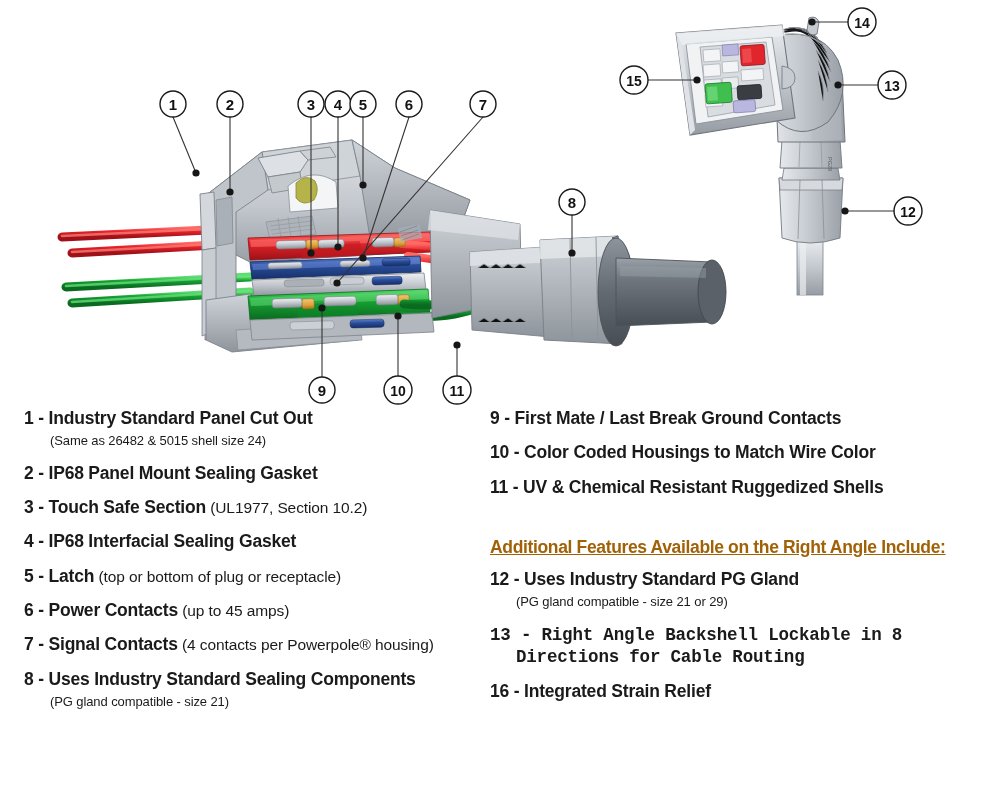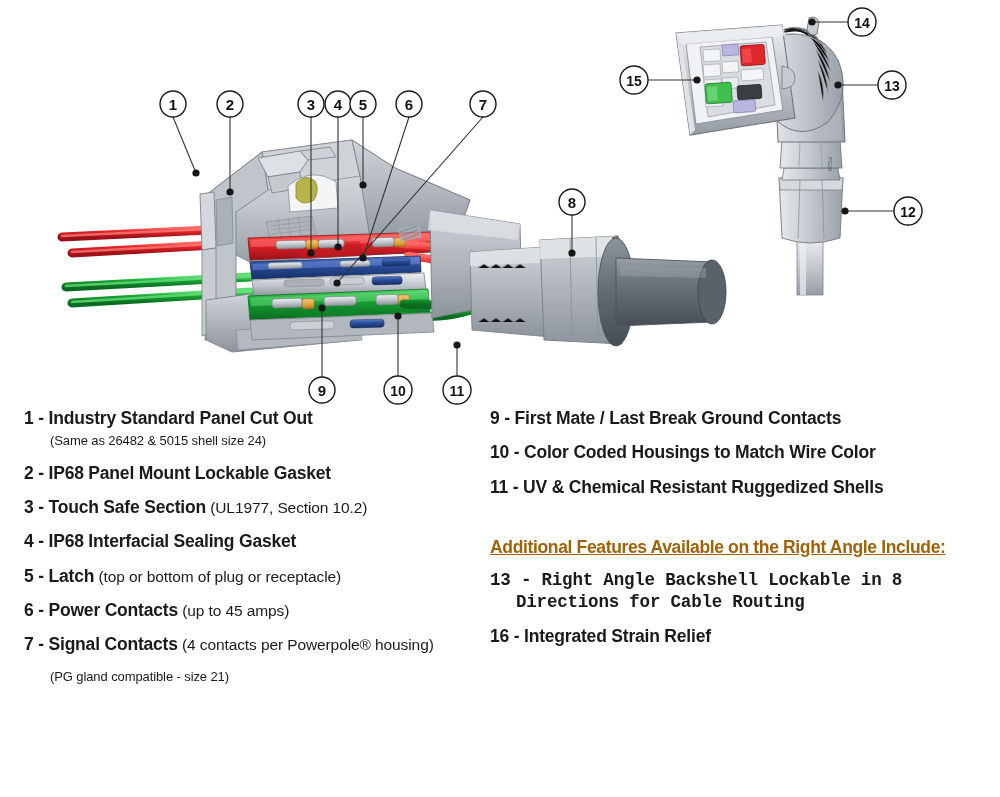--- a/index.html
+++ b/index.html
@@ -420,58 +420,63 @@
 
 <div id="legend">
 
   <div class="col col-left">
     <div id="left-list">
         <div class="entry">
           <span class="line hang"><span class="num">1 - </span><span>Industry Standard Panel Cut Out</span></span>
           <span class="sub">(Same as 26482 &amp; 5015 shell size 24)</span>
         </div>
         <div class="entry">
-          <span class="line hang"><span class="num">2 - </span><span>IP68 Panel Mount Lockable Gasket</span></span>
+          <span class="line hang"><span class="num">2 - </span><span>IP68 Panel Mount Sealing Gasket</span></span>
         </div>
         <div class="entry">
           <span class="line hang"><span class="num">3 - </span><span>Touch Safe Section</span><span class="note"> (UL1977, Section 10.2)</span></span>
         </div>
         <div class="entry">
           <span class="line hang"><span class="num">4 - </span><span>IP68 Interfacial Sealing Gasket</span></span>
         </div>
         <div class="entry">
           <span class="line hang"><span class="num">5 - </span><span>Latch</span><span class="note"> (top or bottom of plug or receptacle)</span></span>
         </div>
         <div class="entry">
           <span class="line hang"><span class="num">6 - </span><span>Power Contacts</span><span class="note"> (up to 45 amps)</span></span>
         </div>
         <div class="entry">
           <span class="line hang"><span class="num">7 - </span><span>Signal Contacts</span><span class="note"> (4 contacts per Powerpole® housing)</span></span>
         </div>
         <div class="entry">
+          <span class="line hang"><span class="num">8 - </span><span>Uses Industry Standard Sealing Components</span></span>
           <span class="sub">(PG gland compatible - size 21)</span>
         </div>
       </div>
   </div>
 
   <div class="col col-right">
     <div id="right-top-list">
         <div class="entry">
           <span class="line hang"><span class="num">9 - </span><span>First Mate / Last Break Ground Contacts</span></span>
         </div>
         <div class="entry">
           <span class="line hang"><span class="num">10 - </span><span>Color Coded Housings to Match Wire Color</span></span>
         </div>
         <div class="entry">
           <span class="line hang"><span class="num">11 - </span><span>UV &amp; Chemical Resistant Ruggedized Shells</span></span>
         </div>
       </div>
     <div class="spacer-gap"></div>
     <div class="section-head">Additional Features Available on the Right Angle Include:</div>
     <div id="right-bottom-list">
+        <div class="entry">
+          <span class="line hang"><span class="num">12 - </span><span>Uses Industry Standard PG Gland</span></span>
+          <span class="sub">(PG gland compatible - size 21 or 29)</span>
+        </div>
         <div class="entry two-line">
           <span class="line hang"><span class="num">13 - </span><span>Right Angle Backshell Lockable in 8 Directions for Cable Routing</span></span>
         </div>
         <div class="entry">
           <span class="line hang"><span class="num">16 - </span><span>Integrated Strain Relief</span></span>
         </div>
       </div>
   </div>
 
 </div>

